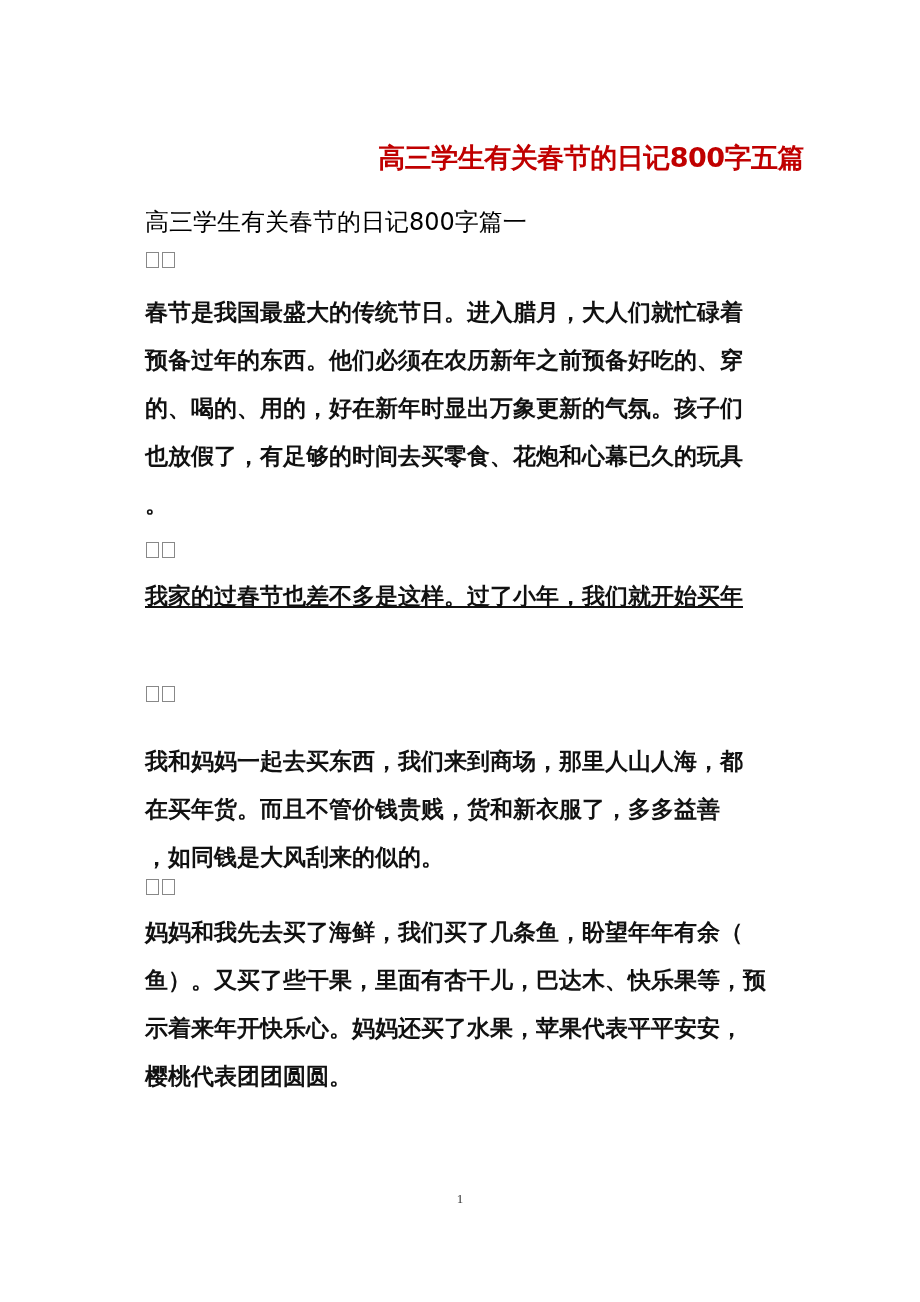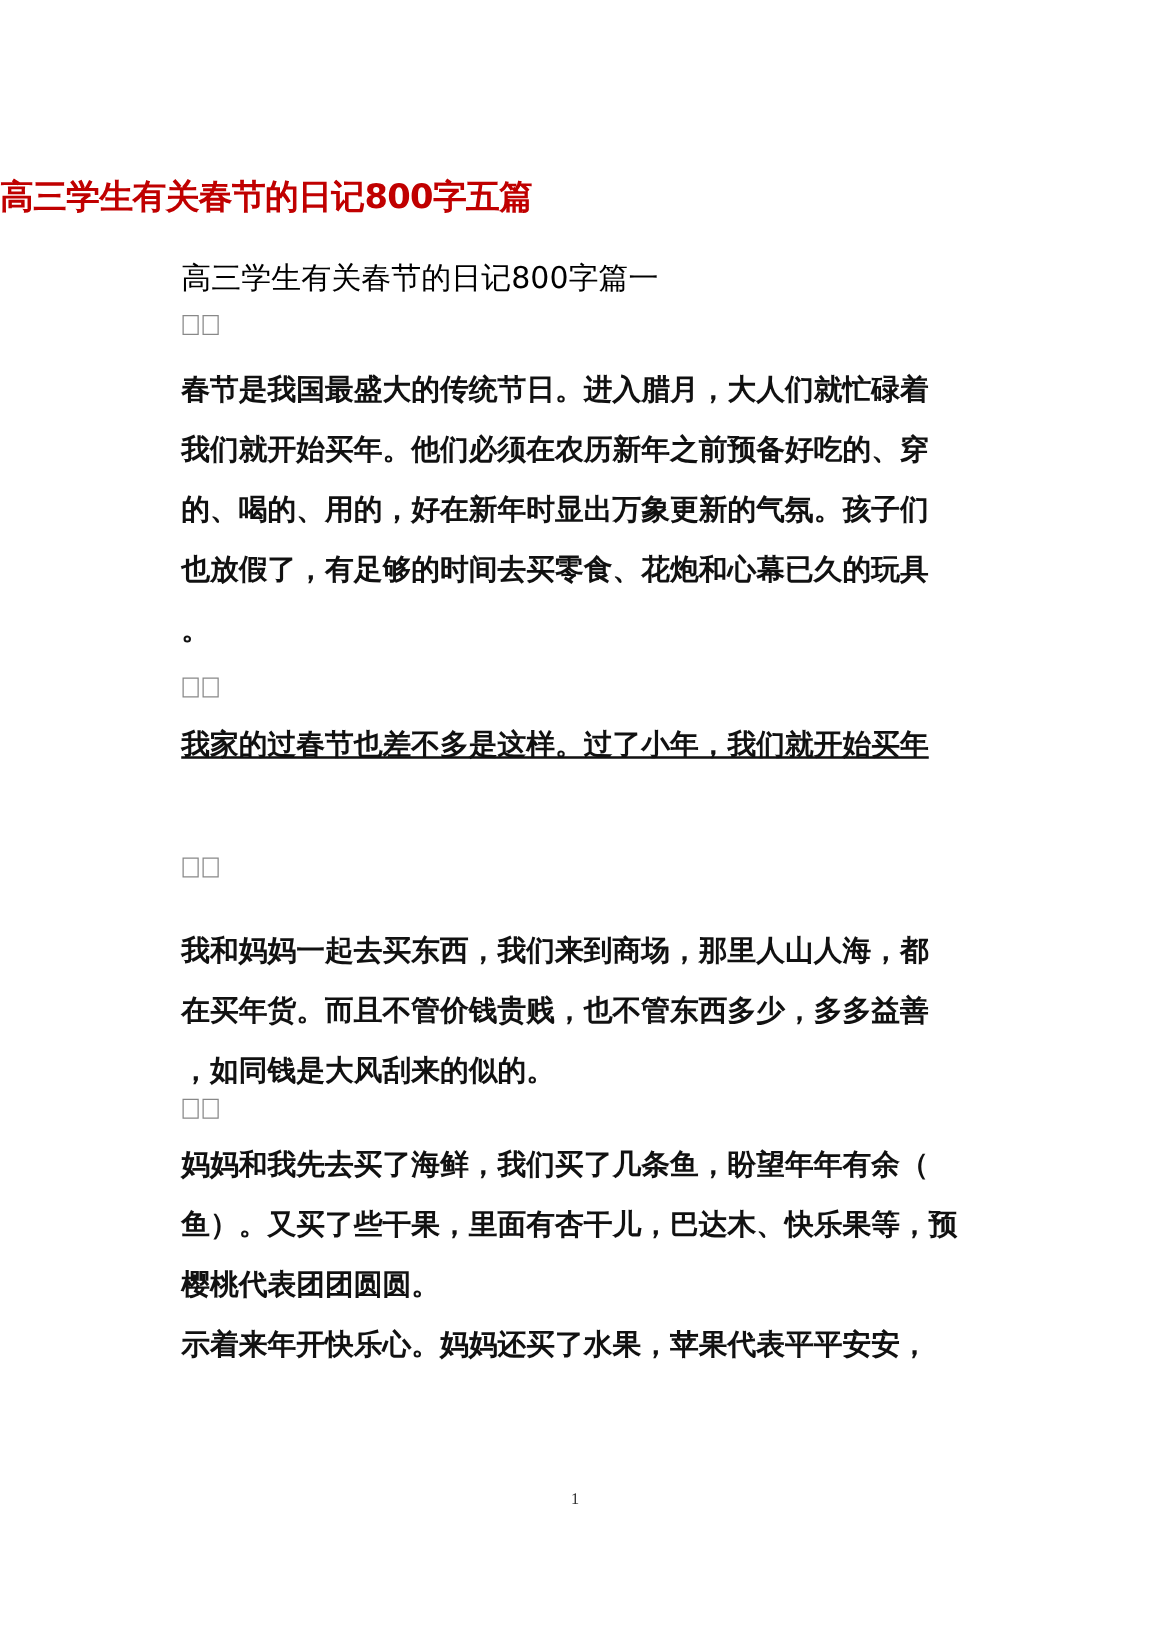--- a/index.html
+++ b/index.html
@@ -20,21 +20,21 @@
       left: 0; top: 0;
       width: 920px;
       height: 1302px;
       background: #ffffff;
     }
     .doc-title {
       position: absolute;
       left: 0;
       top: 140px;
       width: 804px;
-      text-align: left;
+      text-align: right;
       font-size: 27px;
       font-weight: bold;
       color: #c00000;
       line-height: 36px;
       letter-spacing: -0.5px;
     }
     .section-heading {
       position: absolute;
       left: 145px;
       top: 205px;
@@ -89,21 +89,21 @@
 
   <div class="section-heading">高三学生有关春节的日记800字篇一</div>
 
   <div class="placeholder-boxes" style="top:252px;">
     <span class="placeholder-box"></span>
     <span class="placeholder-box"></span>
   </div>
 
   <div class="para" style="top:288px;">
     <span class="line">春节是我国最盛大的传统节日。进入腊月，大人们就忙碌着</span>
-    <span class="line">我们就开始买年。他们必须在农历新年之前预备好吃的、穿</span>
+    <span class="line">预备过年的东西。他们必须在农历新年之前预备好吃的、穿</span>
     <span class="line">的、喝的、用的，好在新年时显出万象更新的气氛。孩子们</span>
     <span class="line">也放假了，有足够的时间去买零食、花炮和心幕已久的玩具</span>
     <span class="line">。</span>
   </div>
 
   <div class="placeholder-boxes" style="top:542px;">
     <span class="placeholder-box"></span>
     <span class="placeholder-box"></span>
   </div>
 
@@ -111,31 +111,31 @@
     <span class="line">我家的过春节也差不多是这样。过了小年，我们就开始买年</span>
   </div>
 
   <div class="placeholder-boxes" style="top:686px;">
     <span class="placeholder-box"></span>
     <span class="placeholder-box"></span>
   </div>
 
   <div class="para" style="top:737px;">
     <span class="line">我和妈妈一起去买东西，我们来到商场，那里人山人海，都</span>
-    <span class="line">在买年货。而且不管价钱贵贱，也不管东西多少，多多益善</span>
+    <span class="line">在买年货。而且不管价钱贵贱，货和新衣服了，多多益善</span>
     <span class="line">，如同钱是大风刮来的似的。</span>
   </div>
 
   <div class="placeholder-boxes" style="top:879px;">
     <span class="placeholder-box"></span>
     <span class="placeholder-box"></span>
   </div>
 
   <div class="para" style="top:908px;">
     <span class="line">妈妈和我先去买了海鲜，我们买了几条鱼，盼望年年有余（</span>
     <span class="line">鱼）。又买了些干果，里面有杏干儿，巴达木、快乐果等，预</span>
+    <span class="line">示着来年开快乐心。妈妈还买了水果，苹果代表平平安安，</span>
     <span class="line">樱桃代表团团圆圆。</span>
-    <span class="line">示着来年开快乐心。妈妈还买了水果，苹果代表平平安安，</span>
   </div>
 
   <div class="page-number">1</div>
 
 </div>
 
 </body></html>

